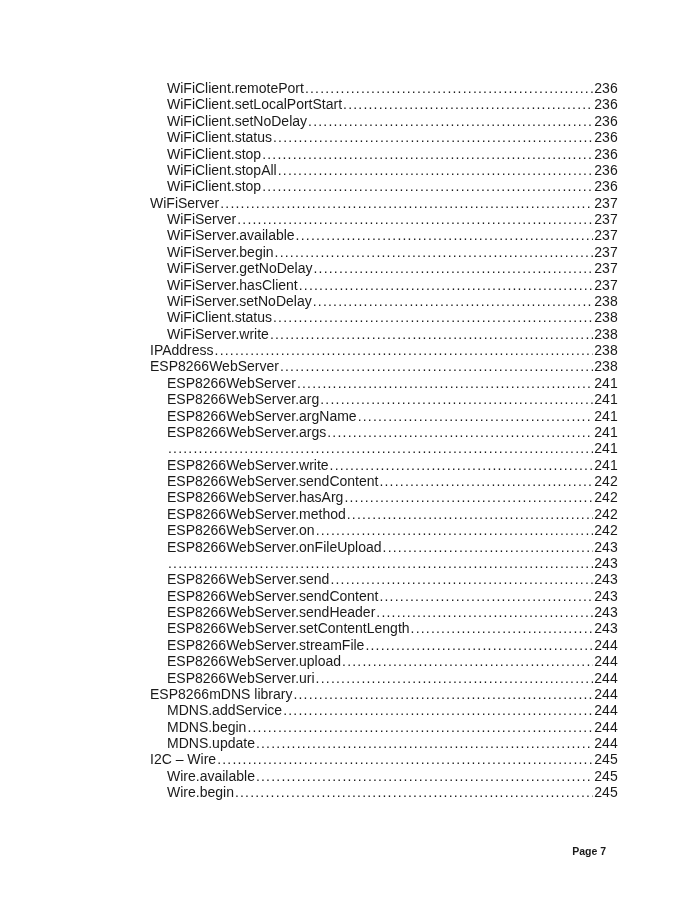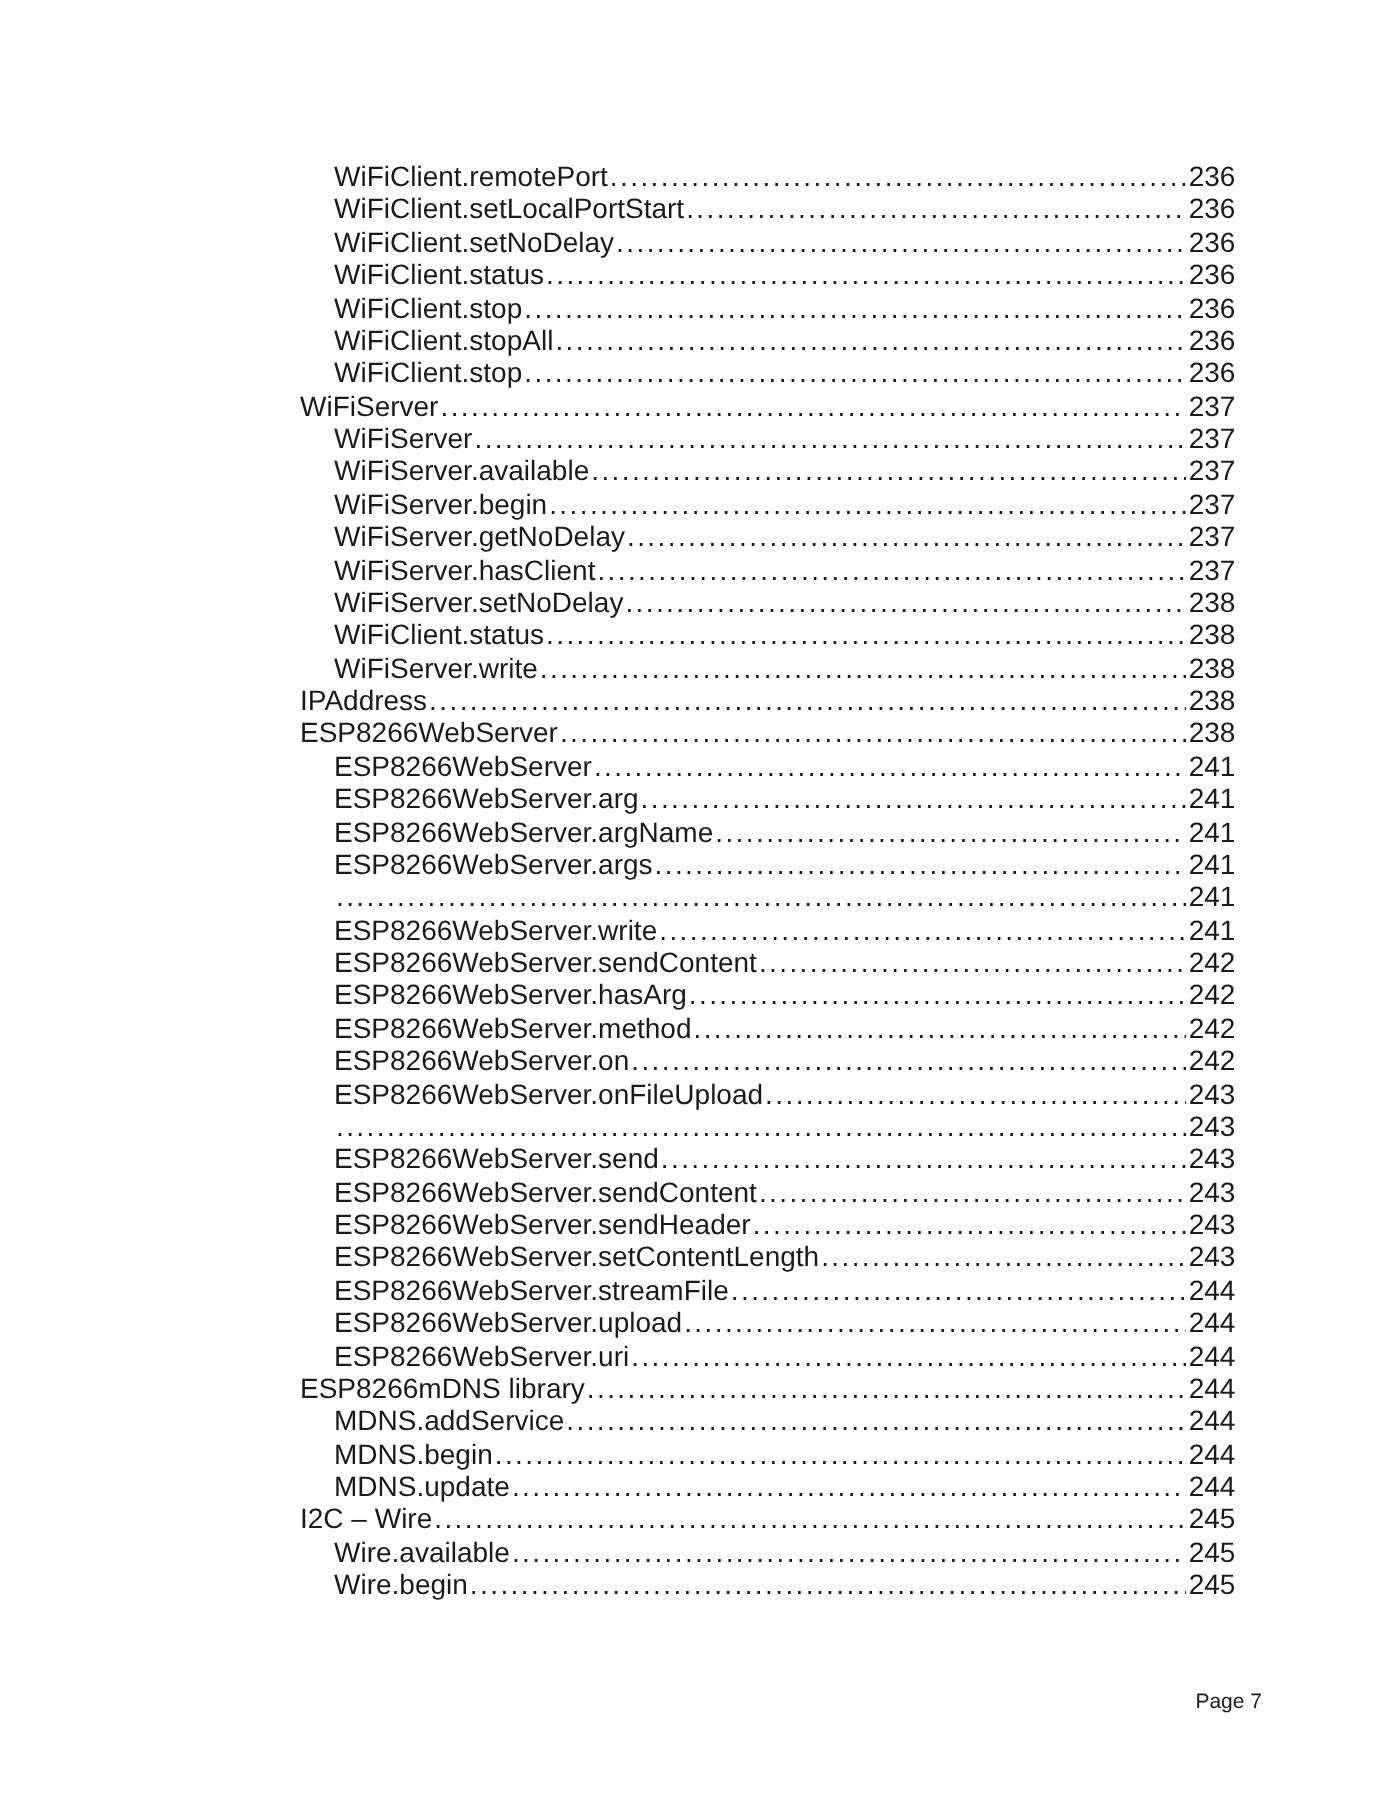--- a/index.html
+++ b/index.html
@@ -48,23 +48,23 @@
     color: #1a1a1a;
   }
   .toc-page {
     flex: 0 0 auto;
     min-width: 24px;
     text-align: center;
   }
   .page-footer {
     position: absolute;
     top: 845px;
-    right: 64px;
+    right: 89px;
     font-size: 10.5px;
-    font-weight: normal;
+    font-weight: bold;
     color: #1a1a1a;
   }
 </style>
 </head>
 <body>
 
 <div class="page">
   <div class="toc" id="toc-list">
       <div class="toc-row level-2">
         <span class="toc-label">WiFiClient.remotePort</span>

